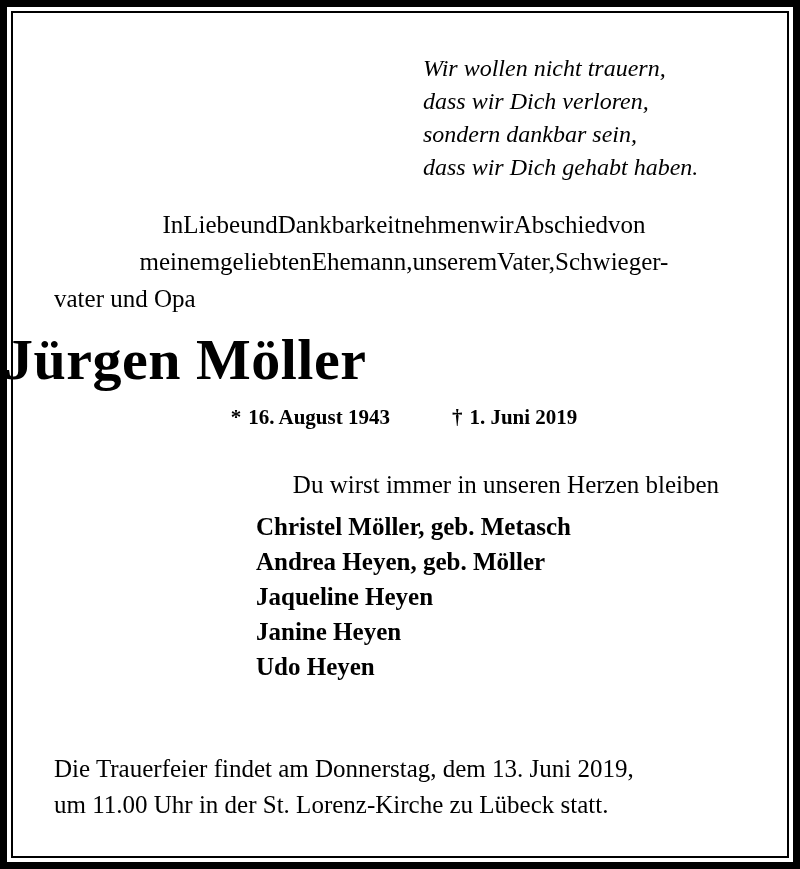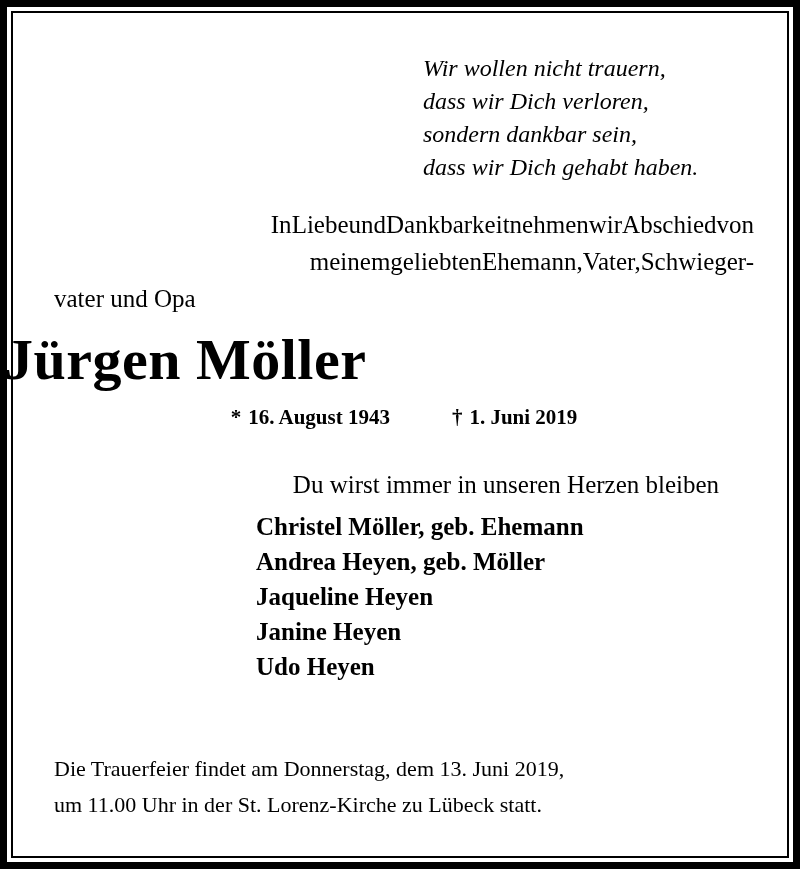--- a/index.html
+++ b/index.html
@@ -73,21 +73,21 @@
     line-height: 37px;
     text-align: justify;
     text-align-last: left;
   }
   .intro .line {
     display: block;
     white-space: nowrap;
   }
   .intro .j {
     display: flex;
-    justify-content: flex-end;
+    justify-content: center;
     white-space: nowrap;
   }
 
   
   .deceased-name {
     position: absolute;
     left: 0;
     top: 327px;
     width: 800px;
     text-align: left;
@@ -131,21 +131,21 @@
     line-height: 35px;
     white-space: nowrap;
   }
 
   
   .service {
     position: absolute;
     left: 50px;
     top: 751px;
     width: 705px;
-    font-size: 22px;
+    font-size: 25px;
     line-height: 36px;
   }
   .service .line {
     display: block;
     white-space: nowrap;
   }
 </style>
 </head>
 <body>
 
@@ -171,35 +171,36 @@
           <span>Dankbarkeit</span>
           <span>nehmen</span>
           <span>wir</span>
           <span>Abschied</span>
           <span>von</span>
         </span>
       <span class="line j">
           <span>meinem</span>
           <span>geliebten</span>
           <span>Ehemann,</span>
+          <span>unserem</span>
           <span>Vater,</span>
           <span>Schwieger-</span>
         </span>
       <span class="line">vater und Opa</span>
     </div>
 
     <div class="deceased-name">Jürgen Möller</div>
 
     <div class="dates">
       <span class="birth"><span class="sym">*</span><span>16. August 1943</span></span><span class="death"><span class="sym">†</span><span>1. Juni 2019</span></span>
     </div>
 
     <div class="family">
       <div class="farewell-line">Du wirst immer in unseren Herzen bleiben</div>
-      <div class="survivor">Christel Möller, geb. Ehemann</div>
+      <div class="survivor">Christel Möller, geb. Metasch</div>
       <div class="survivor">Andrea Heyen, geb. Möller</div>
       <div class="survivor">Jaqueline Heyen</div>
       <div class="survivor">Janine Heyen</div>
       <div class="survivor">Udo Heyen</div>
     </div>
 
     <div class="service">
       <span class="line">Die Trauerfeier findet am Donnerstag, dem 13. Juni 2019,</span>
       <span class="line">um 11.00 Uhr in der St. Lorenz-Kirche zu Lübeck statt.</span>
     </div>

